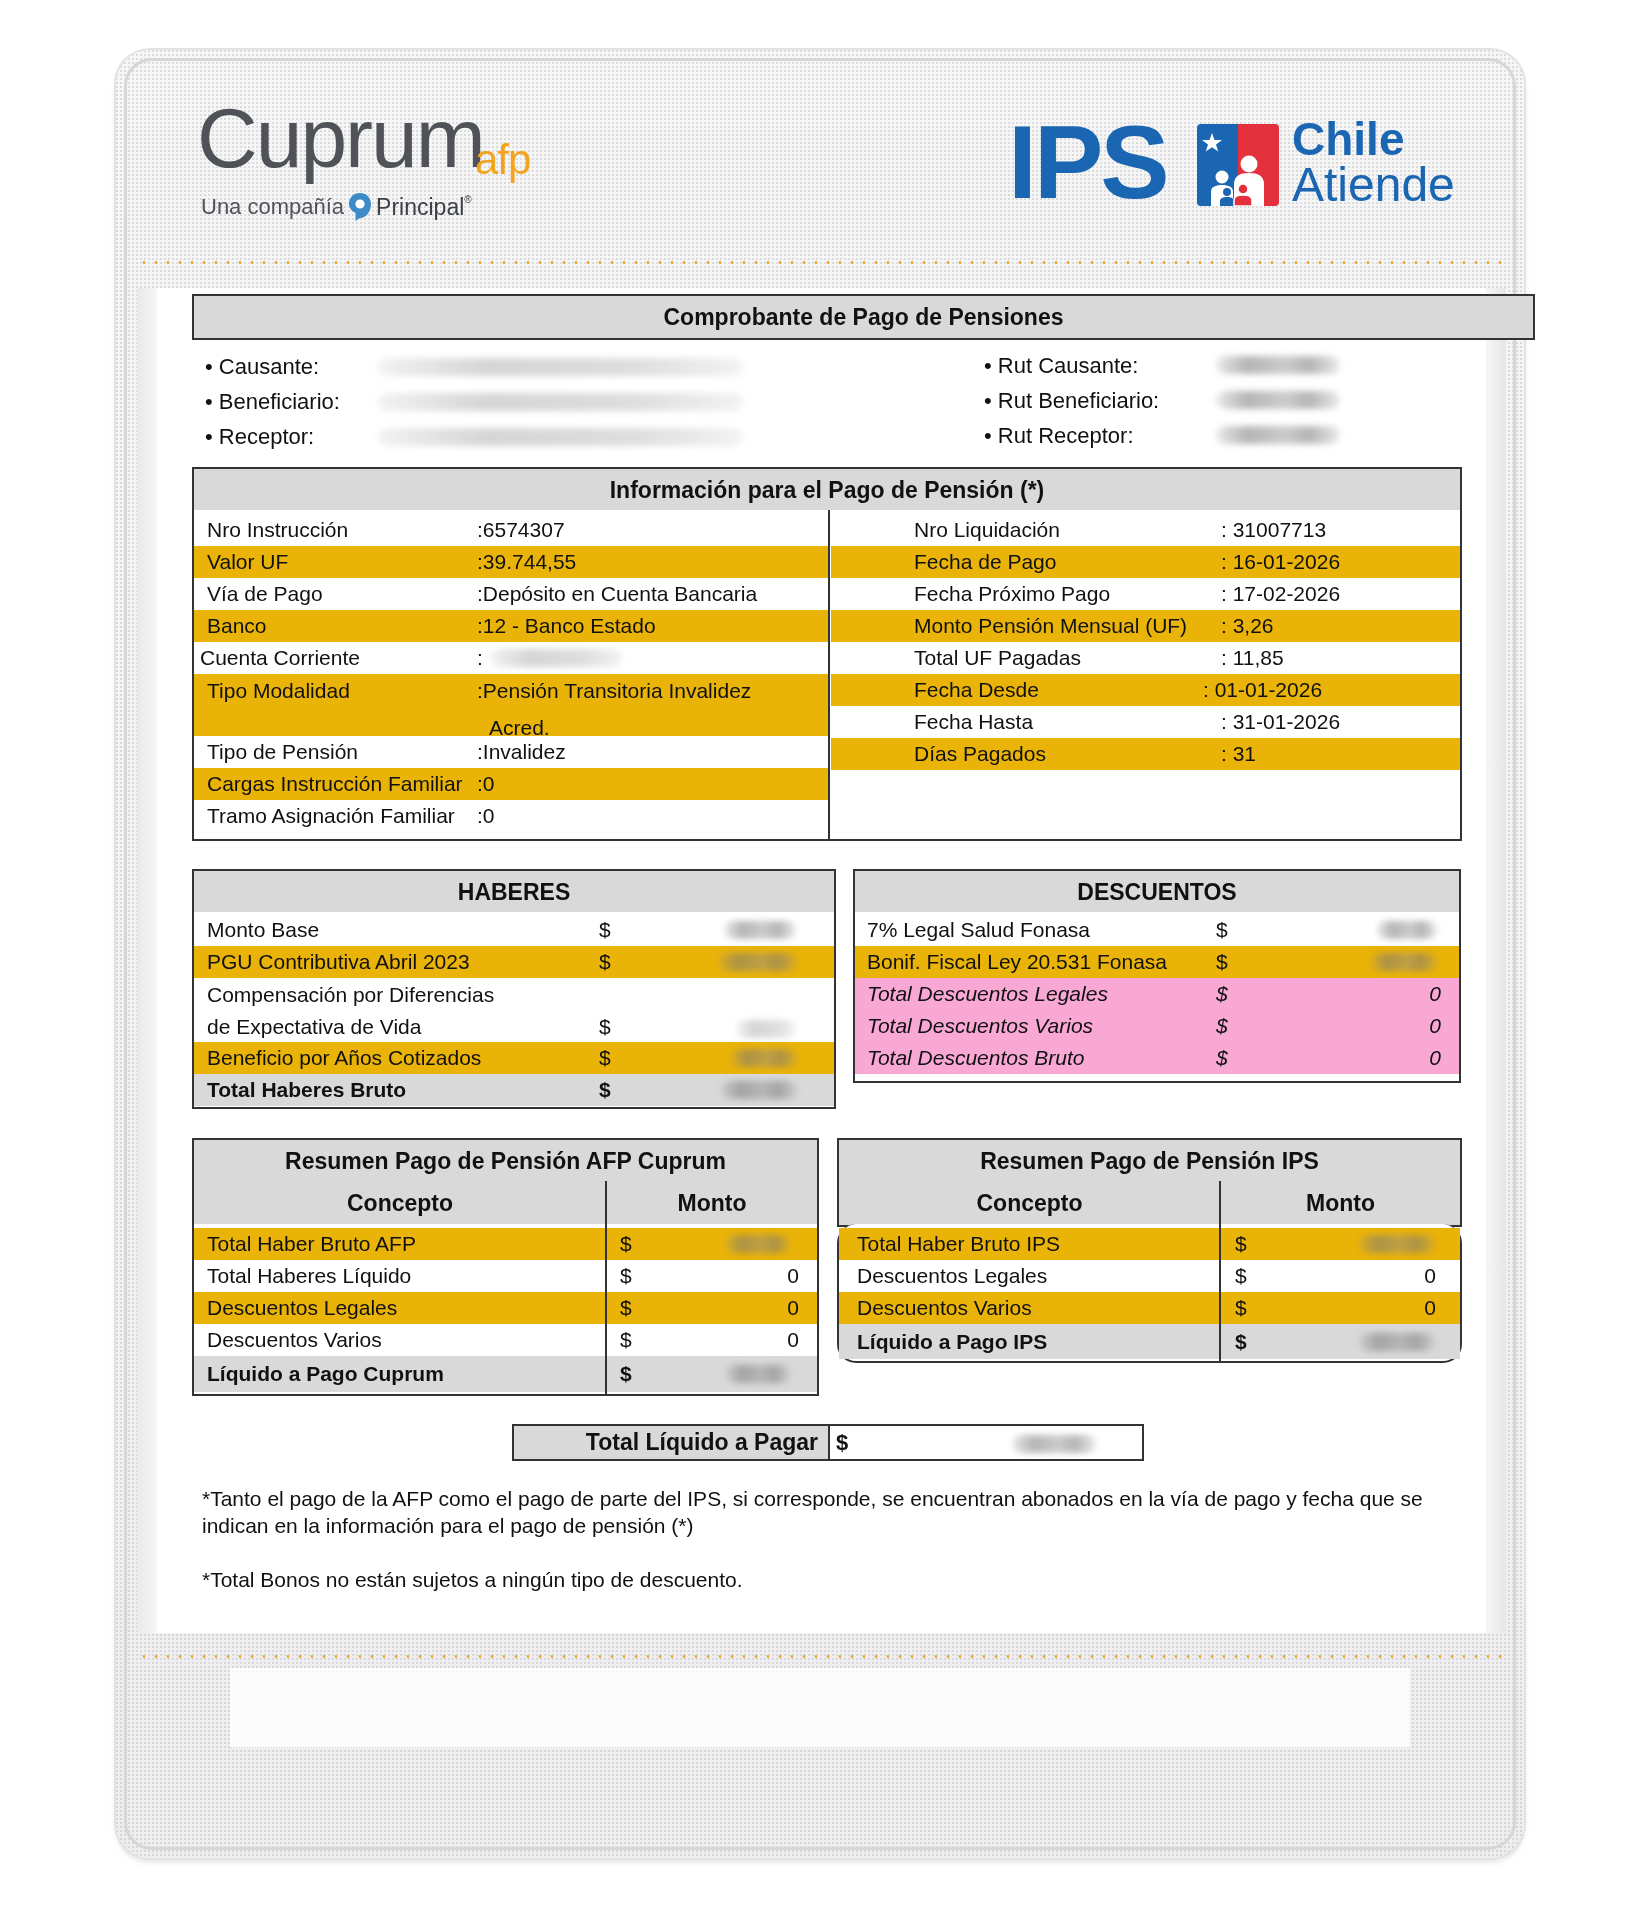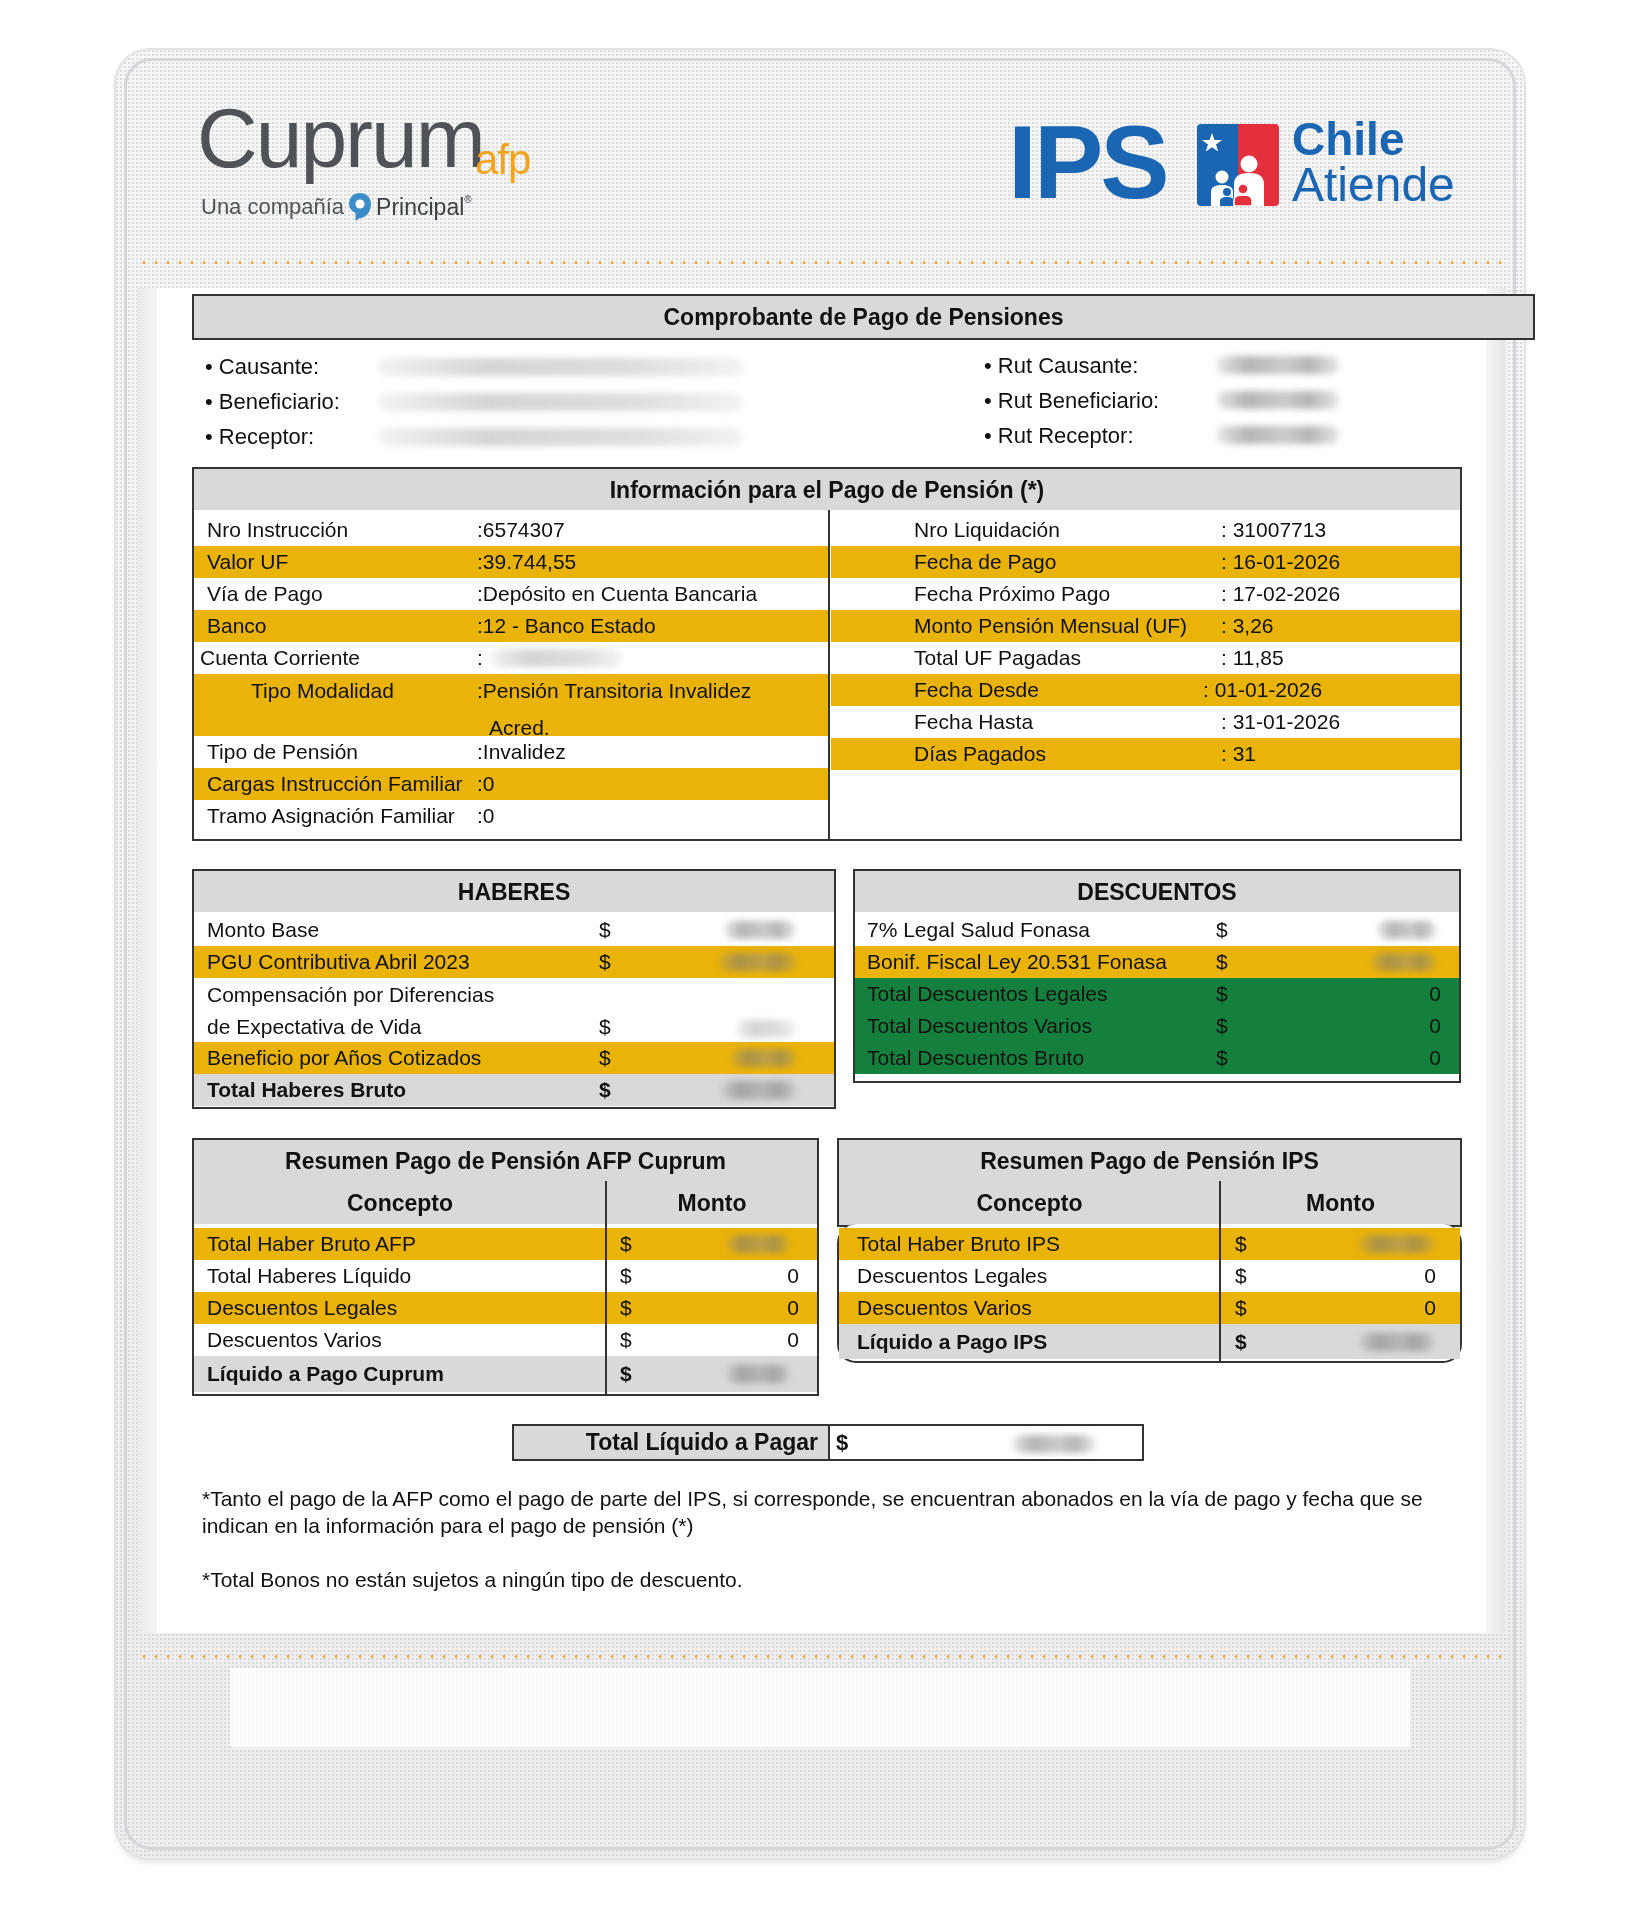--- a/index.html
+++ b/index.html
@@ -55,21 +55,21 @@
 
   
   .hdr {
     position: absolute; background: #d9d9d9; border: 2.5px solid #333;
     font-weight: bold; font-size: 23px; display: flex; align-items: center; justify-content: center;
   }
   .box { position: absolute; border: 2.5px solid #333; background: #fff; }
   .row { position: absolute; left: 0; right: 0; height: 32px; font-size: 21px; display: flex; align-items: center; }
   .row.alt { background: #eab308; }
   .row.total { background: #d9d9d9; font-weight: bold; }
-  .row.grey { background: #15803d; }
+  .row.grey { background: #f9a8d4; font-style: italic; }
   .cell { position: absolute; white-space: nowrap; }
   .blur {
     position: absolute; height: 18px; border-radius: 9px;
     background: linear-gradient(90deg, rgba(150,150,150,0.2), rgba(120,120,120,0.55) 25%, rgba(140,140,140,0.45) 55%, rgba(120,120,120,0.55) 75%, rgba(150,150,150,0.2));
     filter: blur(3px);
   }
   .blur.light { background: linear-gradient(90deg, rgba(170,170,170,0.15), rgba(150,150,150,0.4) 30%, rgba(160,160,160,0.35) 70%, rgba(170,170,170,0.15)); }
 
   
   .person { position: absolute; font-size: 22px; white-space: nowrap; }
@@ -163,21 +163,21 @@
     <div class="row alt" style="top:100px;">
         <span class="cell" style="left:13px;">Banco</span>
         <span class="cell" style="left:283px;">:12 - Banco Estado</span>
       </div>
     <div class="row" style="top:132px;">
         <span class="cell" style="left:6px;">Cuenta Corriente</span>
         <span class="cell" style="left:283px;">:</span>
         <span class="blur light" style="left:296px; top:7px; width:132px;"></span>
       </div>
     <div class="row alt" style="top:164px; height:62px; align-items:flex-start;">
-        <span class="cell" style="left:13px; top:5px;margin-left:44px;">Tipo Modalidad</span>
+        <span class="cell" style="left:13px; top:5px;">Tipo Modalidad</span>
         <span class="cell" style="left:283px; top:5px;">:Pensión Transitoria Invalidez</span>
         <span class="cell" style="left:295px; top:18px;margin-top:24px;">Acred.</span>
       </div>
     <div class="row" style="top:226px;">
         <span class="cell" style="left:13px;">Tipo de Pensión</span>
         <span class="cell" style="left:283px;">:Invalidez</span>
       </div>
     <div class="row alt" style="top:258px;">
         <span class="cell" style="left:13px;">Cargas Instrucción Familiar</span>
         <span class="cell" style="left:283px;">:0</span>

